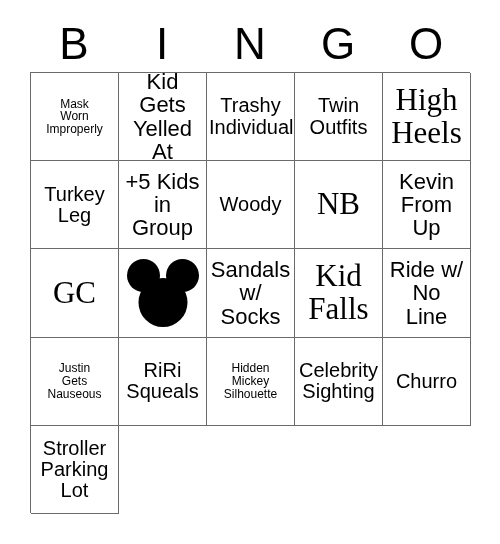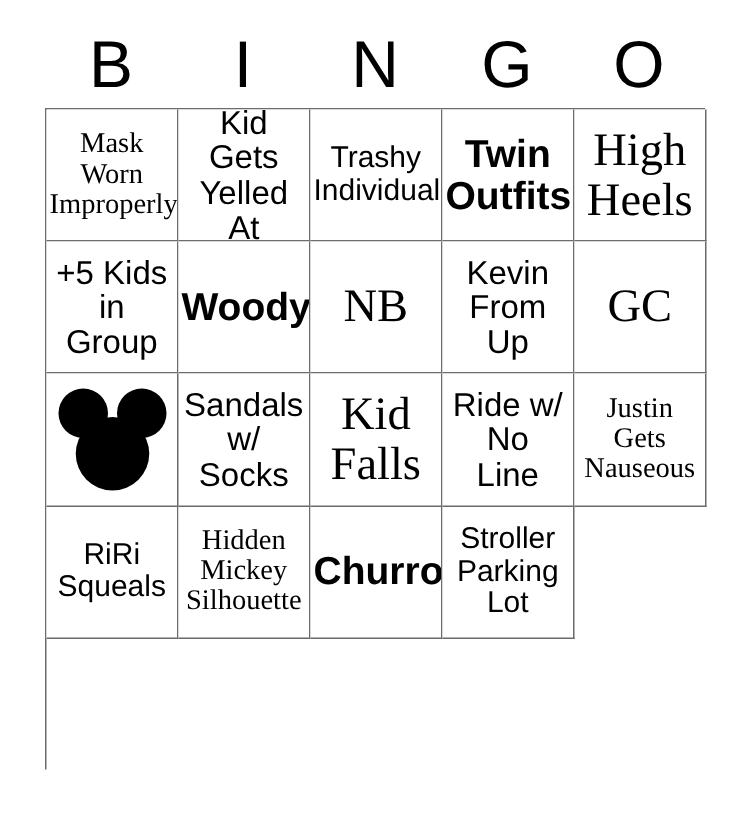--- a/index.html
+++ b/index.html
@@ -68,24 +68,24 @@
     overflow: hidden;
     background: #ffffff;
   }
   .cell-text {
     display: block;
     width: 100%;
     line-height: 1.06;
     white-space: pre-line;
     word-break: normal;
   }
-  .fs-sm  { font-size: 19px; font-family: Liberation Serif, serif; }
+  .fs-sm  { font-size: 12px; }
   .fs-md  { font-size: 20px; }
   .fs-lg  { font-size: 22px; }
-  .fs-xl  { font-size: 26px; font-weight: bold; }
+  .fs-xl  { font-size: 20px; }
   .fs-xxl { font-size: 31px; font-family: Liberation Serif, serif; }
 
   
   .free-cell {
     position: relative;
   }
   .mickey {
     position: relative;
     width: 72px;
     height: 68px;
@@ -140,20 +140,24 @@
       </div>
       <div class="cell">
         <span class="cell-text fs-xl">Twin
 Outfits</span>
       </div>
       <div class="cell">
         <span class="cell-text fs-xxl">High
 Heels</span>
       </div>
       <div class="cell">
+        <span class="cell-text fs-xl">Turkey
+Leg</span>
+      </div>
+      <div class="cell">
         <span class="cell-text fs-lg">+5 Kids
 in
 Group</span>
       </div>
       <div class="cell">
         <span class="cell-text fs-xl">Woody</span>
       </div>
       <div class="cell">
         <span class="cell-text fs-xxl">NB</span>
       </div>
@@ -194,20 +198,24 @@
       <div class="cell">
         <span class="cell-text fs-md">RiRi
 Squeals</span>
       </div>
       <div class="cell">
         <span class="cell-text fs-sm">Hidden
 Mickey
 Silhouette</span>
       </div>
       <div class="cell">
+        <span class="cell-text fs-md">Celebrity
+Sighting</span>
+      </div>
+      <div class="cell">
         <span class="cell-text fs-xl">Churro</span>
       </div>
       <div class="cell">
         <span class="cell-text fs-md">Stroller
 Parking
 Lot</span>
       </div>
     </div>
 
 </div>

